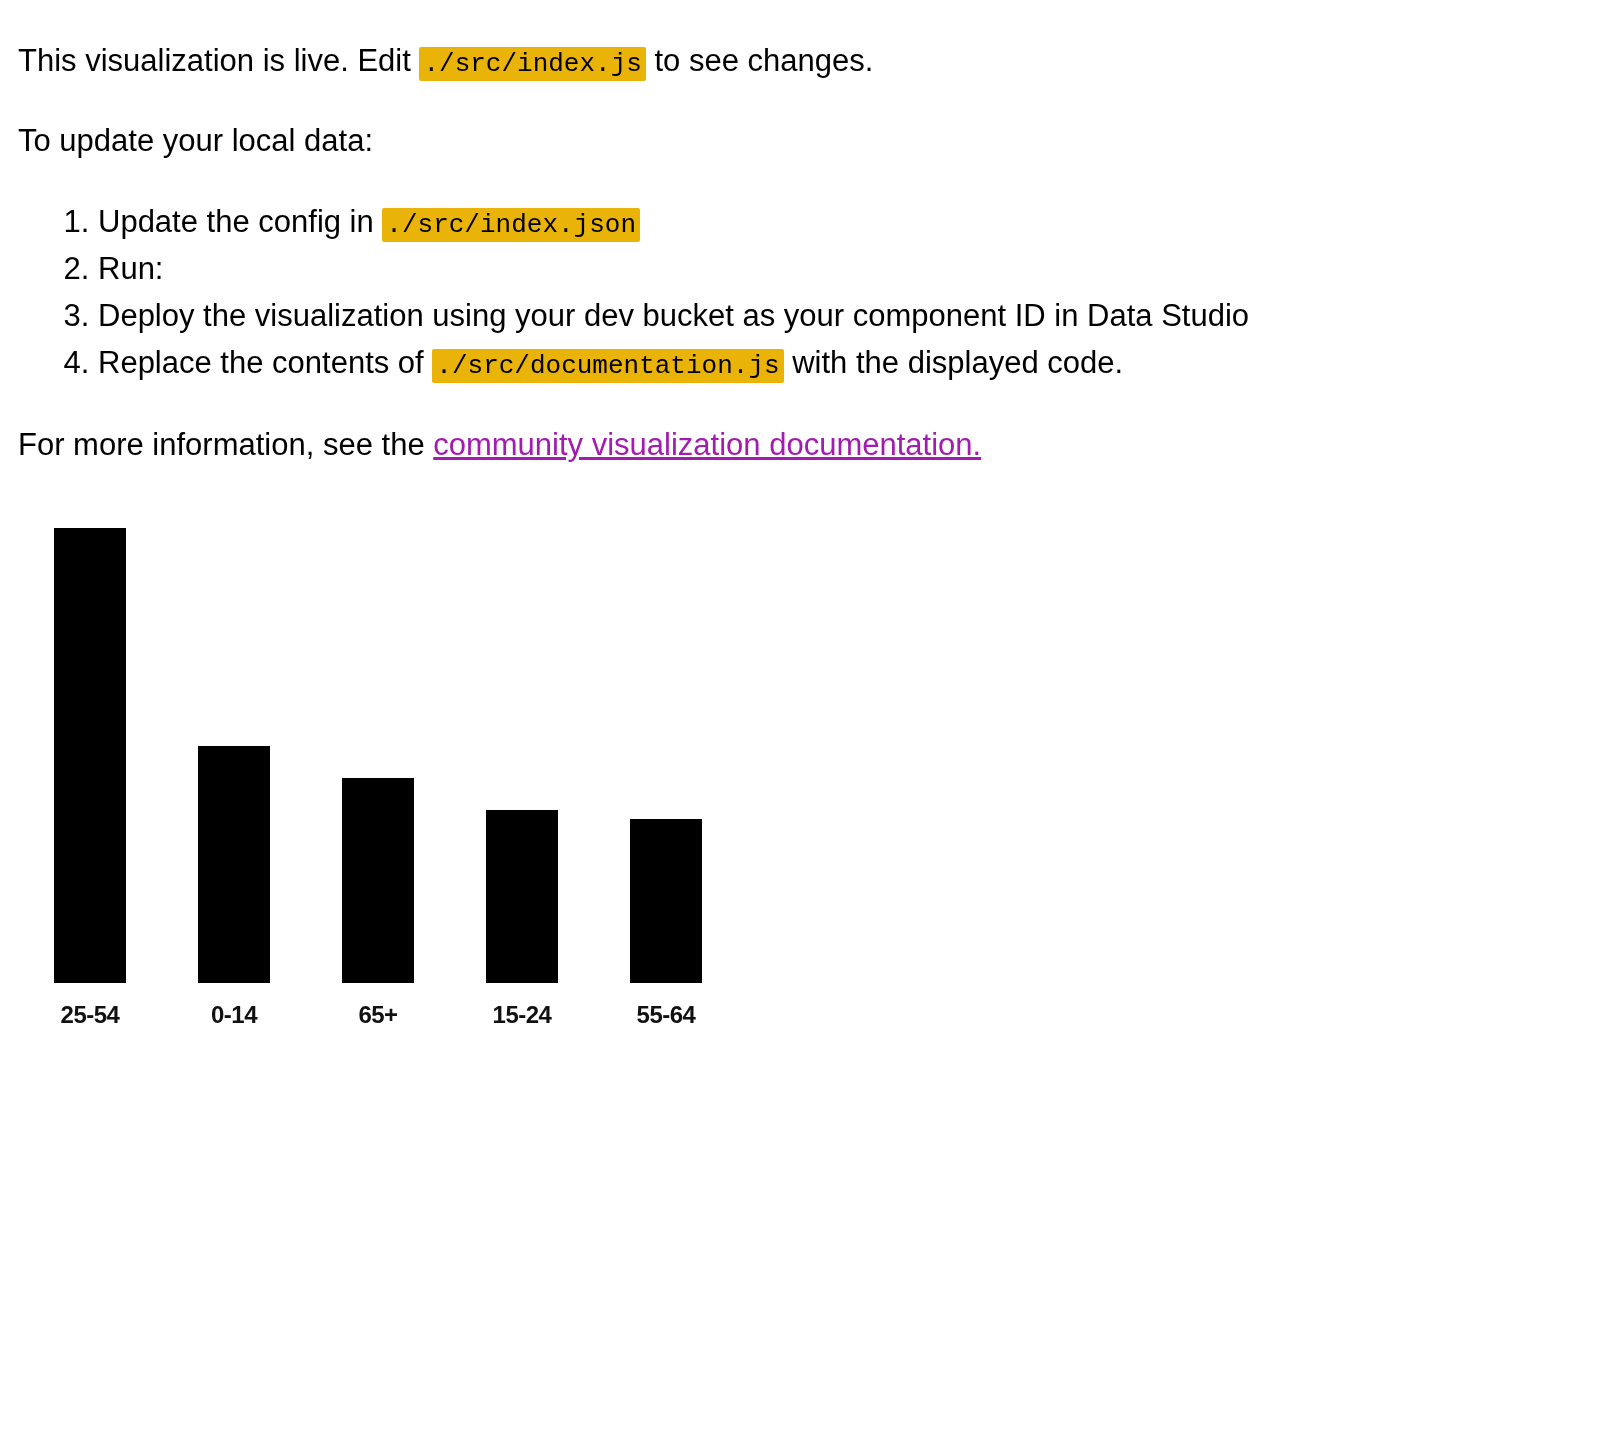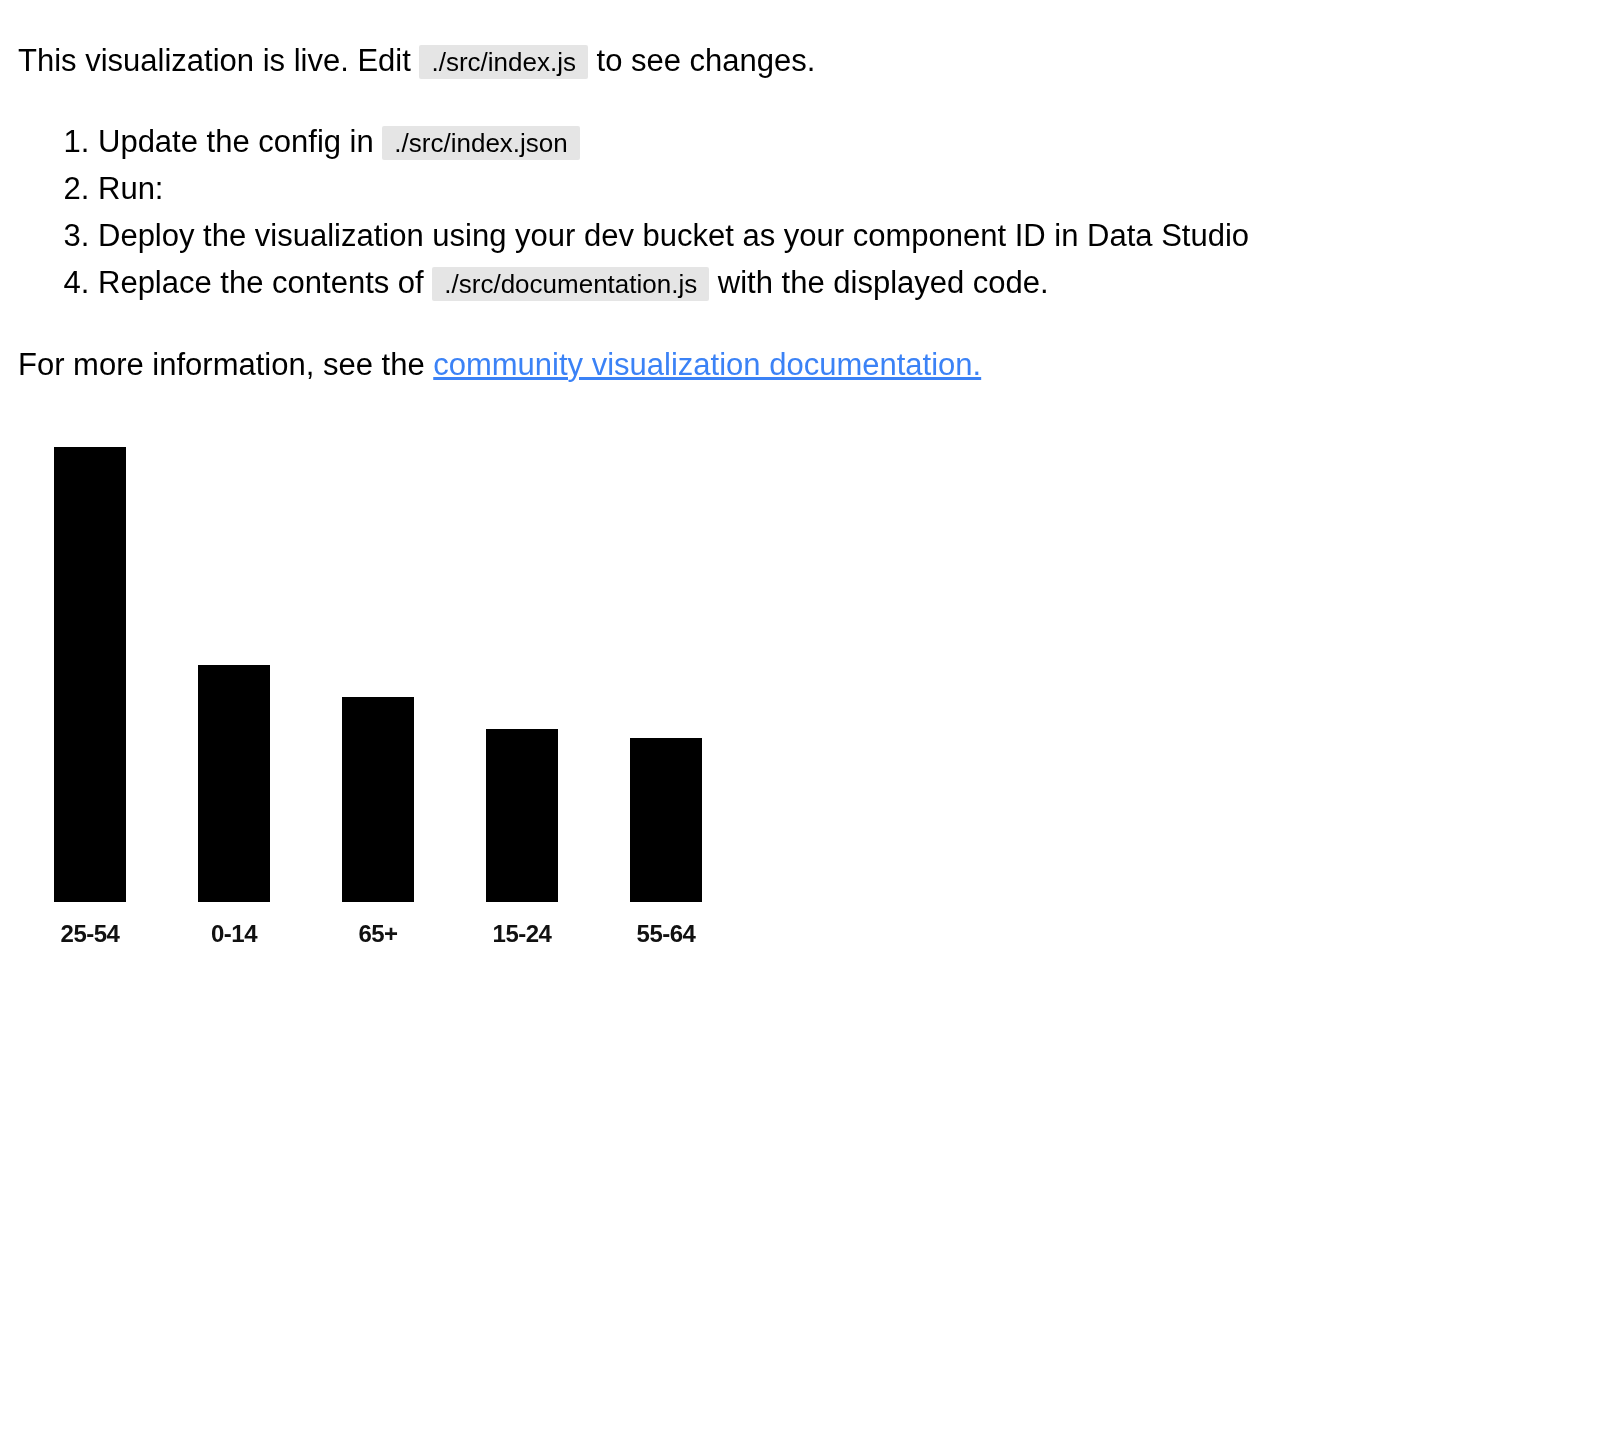--- a/index.html
+++ b/index.html
@@ -24,45 +24,45 @@
     margin: 16px 0 36px 0;
     letter-spacing: -0.5px;
     line-height: 1.1;
   }
   p.para {
     font-size: 31px;
     line-height: 1.35;
     margin: 0 0 38px 0;
   }
   code, .code {
-    font-family: Liberation Sans, sans-serif;
-    background: #e5e5e5;
+    font-family: Liberation Mono, monospace;
+    background: #eab308;
     font-size: 26px;
-    padding: 2px 12px;
+    padding: 2px 4px;
     border-radius: 2px;
     white-space: pre;
   }
   ol.steps {
     font-size: 31px;
     line-height: 1.45;
     margin: 0 0 38px 0;
     padding-left: 80px;
   }
   ol.steps > li {
     margin-bottom: 2px;
   }
   .cmdline {
     margin: 6px 0 4px 0;
   }
   .cmdline .code {
     font-size: 27px;
     letter-spacing: 0.5px;
   }
   a.doclink {
-    color: #3b82f6;
+    color: #a21caf;
     text-decoration: underline;
   }
   .chart {
     margin-top: 62px;
     margin-left: 36px;
     position: relative;
     width: 760px;
     height: 520px;
   }
   .bars {
@@ -101,20 +101,21 @@
 </head>
 <body>
 
 <div class="page">
 
 
   <p class="para">
     <span>This visualization is live. Edit </span><span class="code">./src/index.js</span><span> to see changes.</span>
   </p>
 
+  <p class="para">To update your local data:</p>
 
   <ol class="steps">
     <li>
       <span>Update the config in </span><span class="code">./src/index.json</span><span></span>
     </li>
     <li>
       <span>Run:</span>
     </li>
     <li>
       <span>Deploy the visualization using your dev bucket as your component ID in Data Studio</span>

